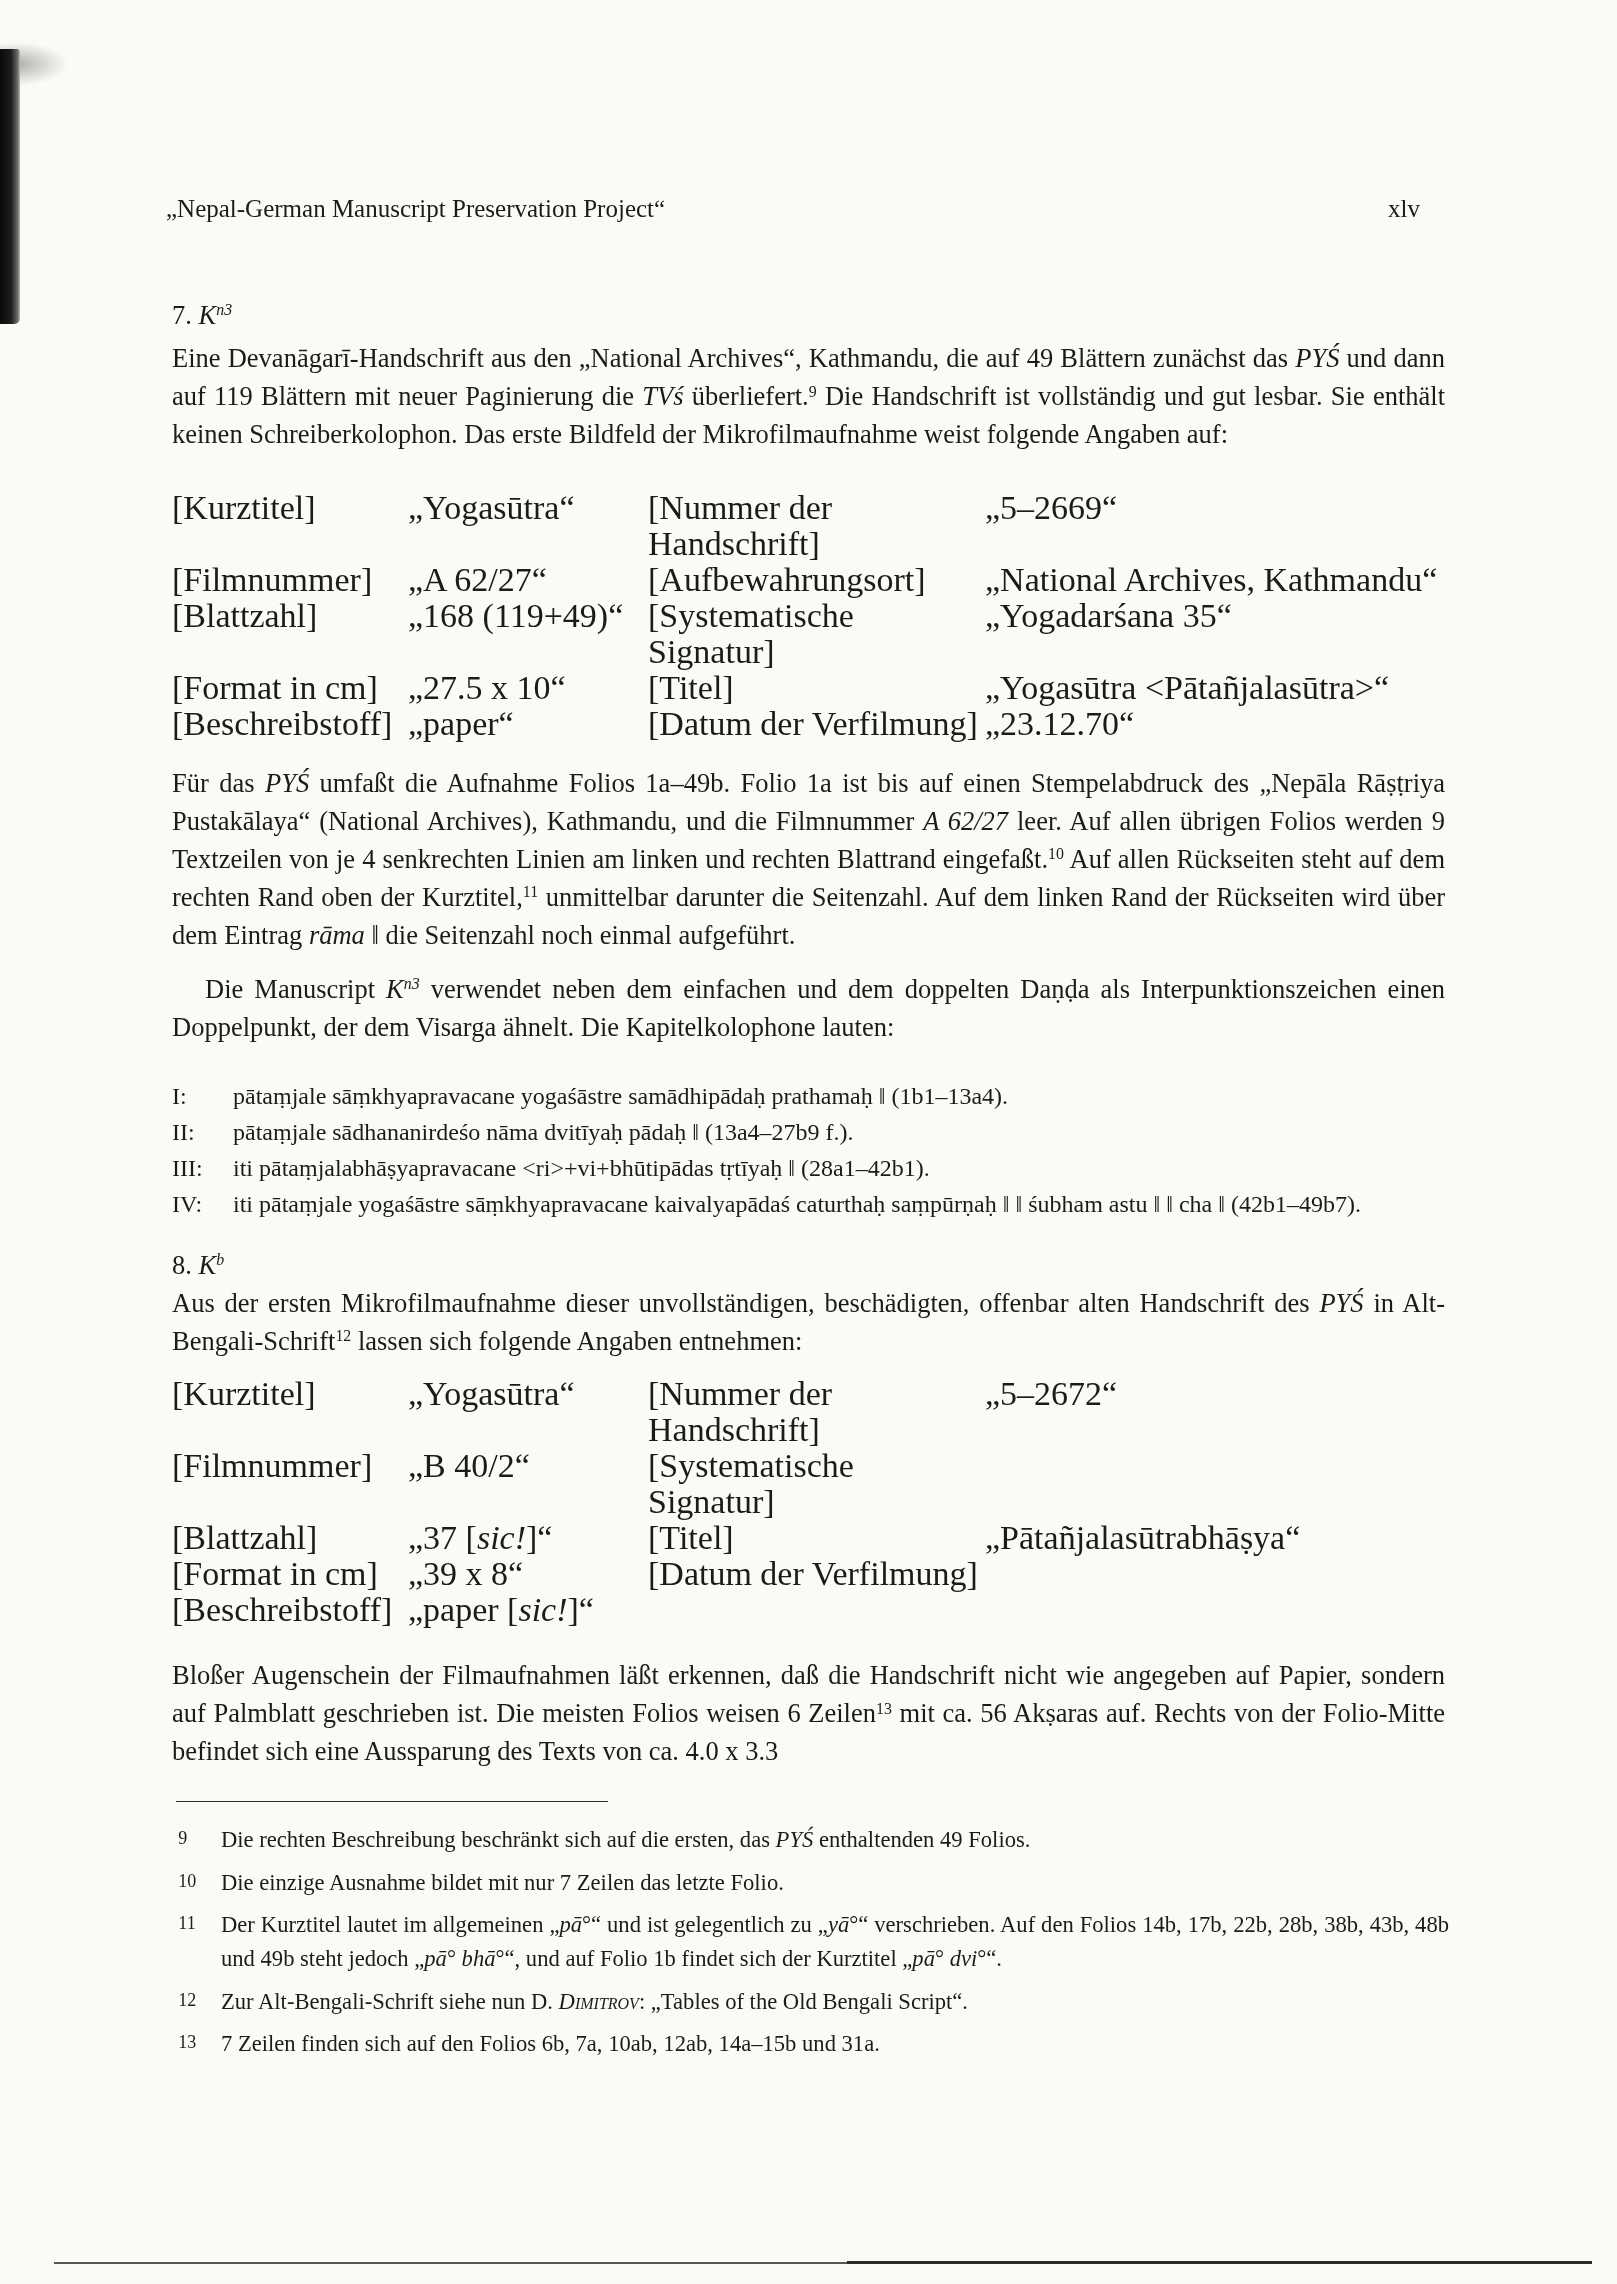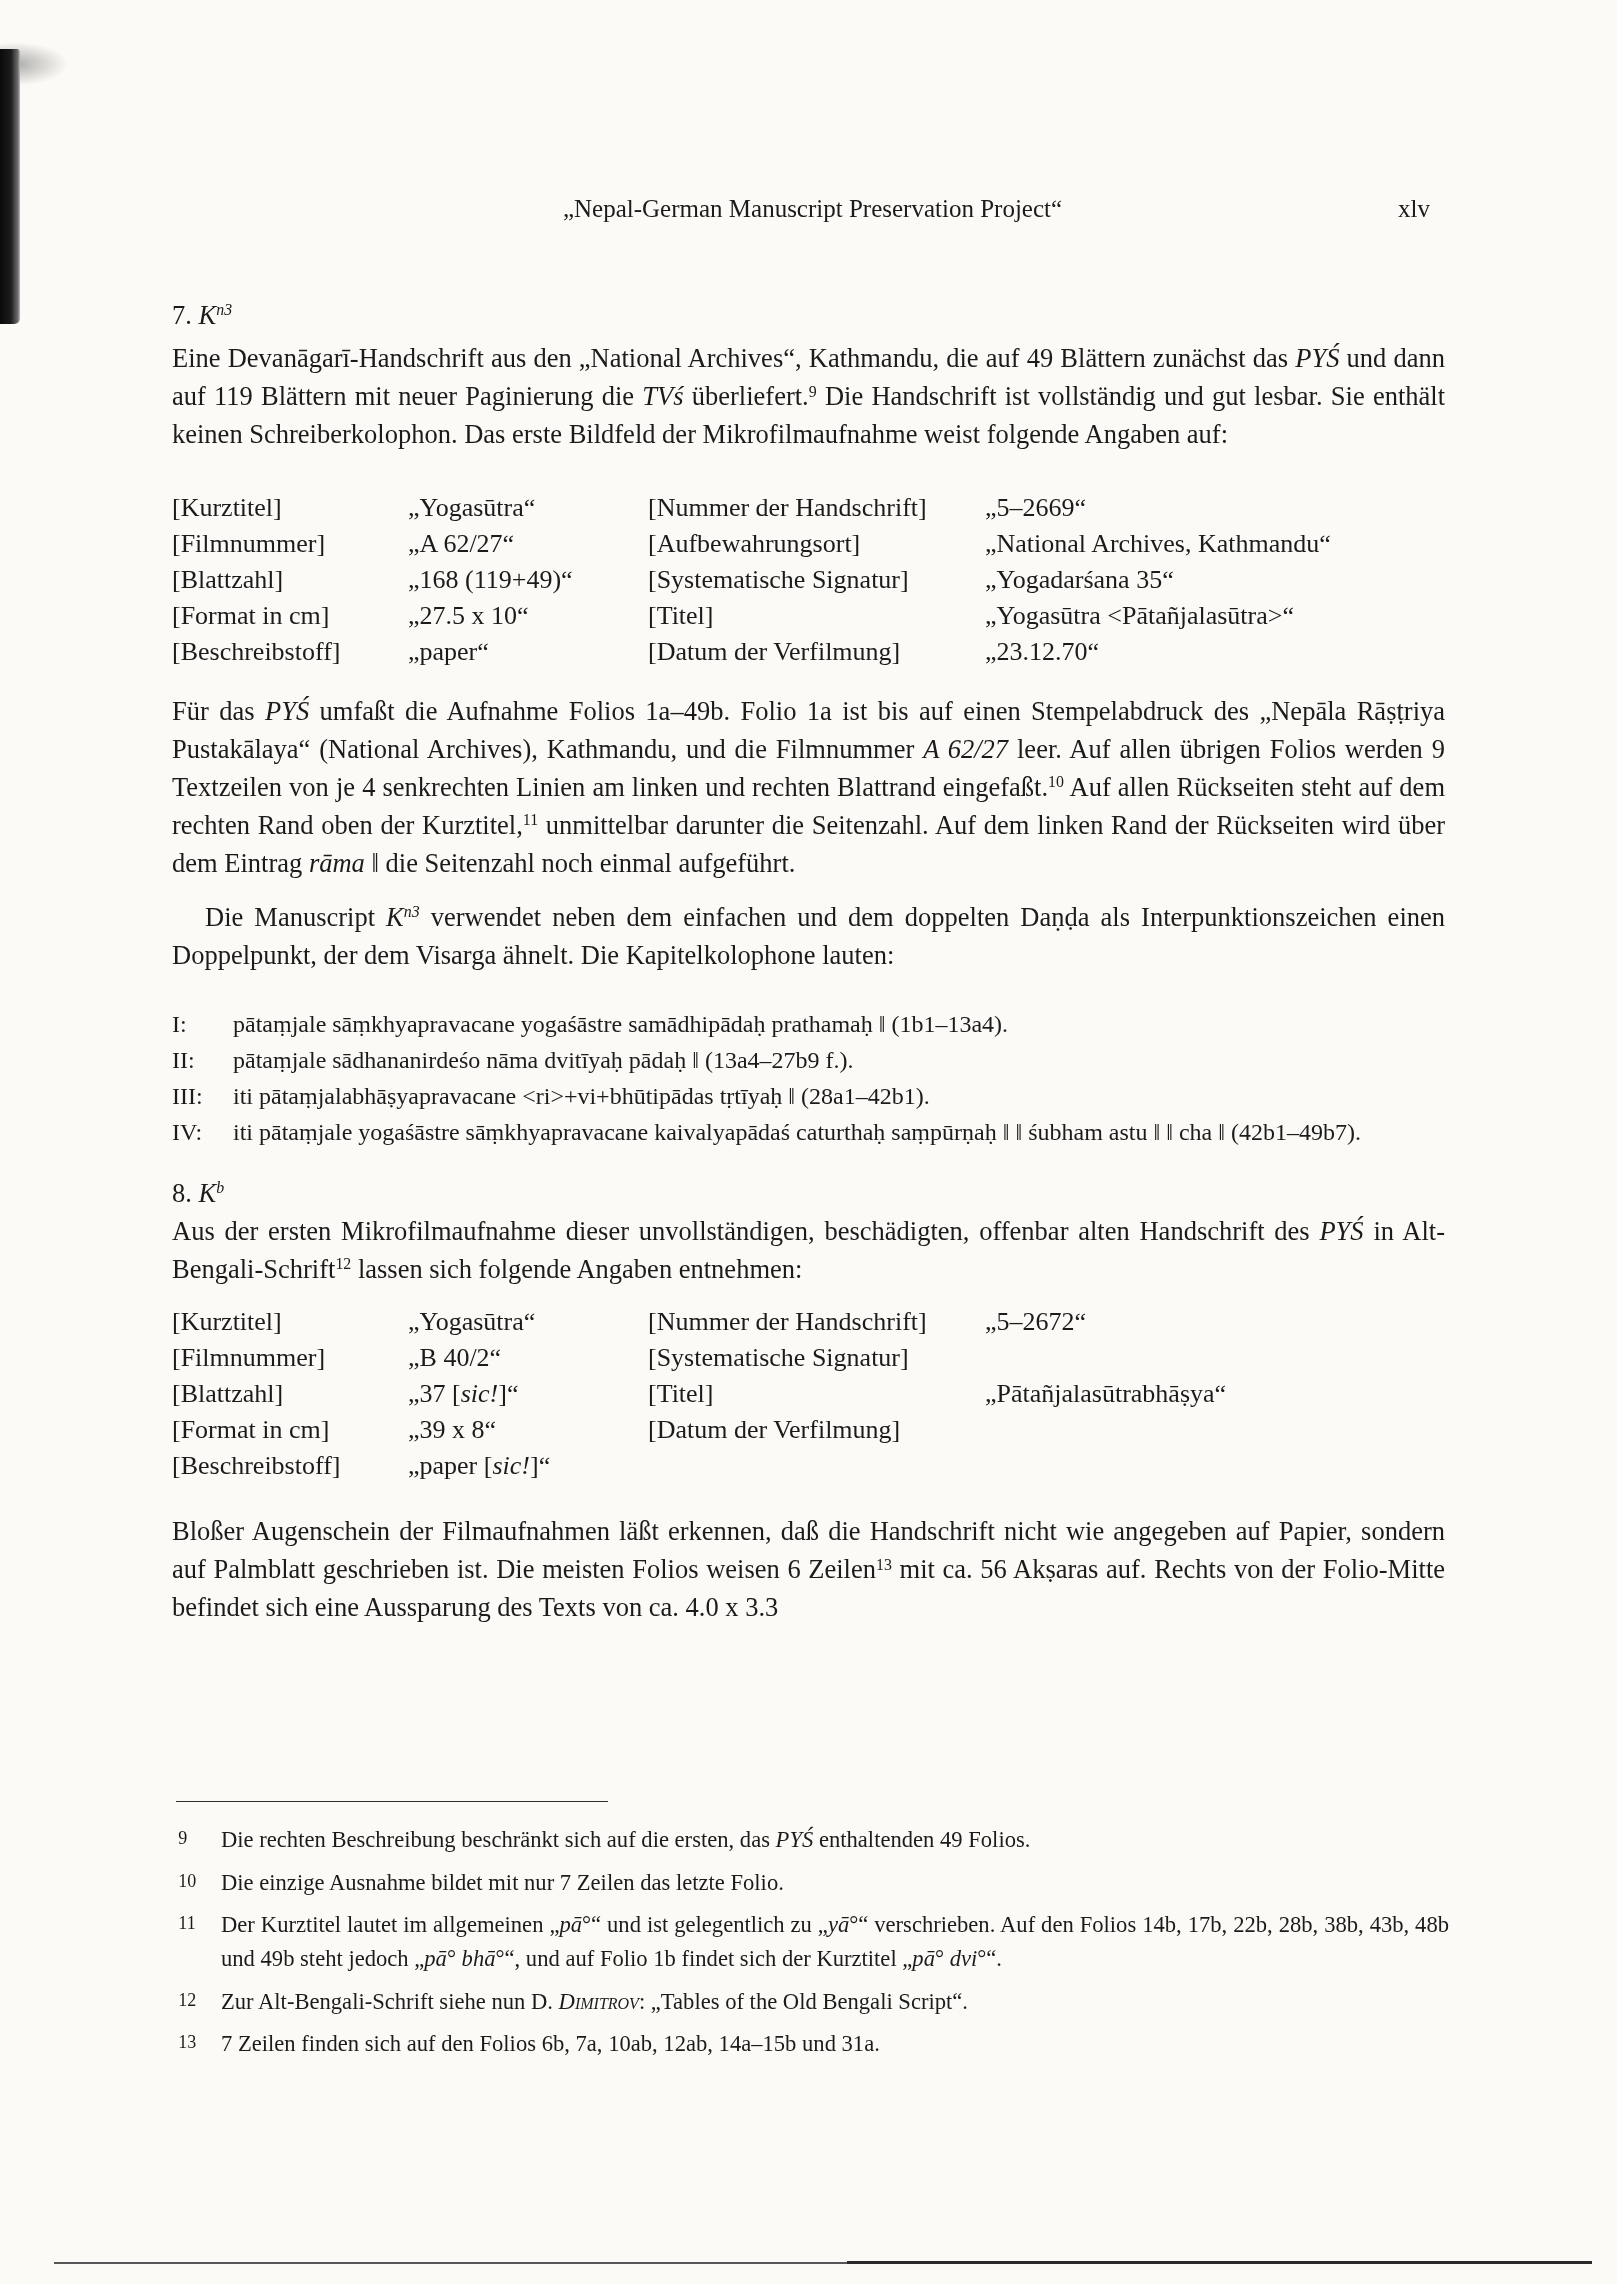--- a/index.html
+++ b/index.html
@@ -27,39 +27,39 @@
   }
   .artifact-bottom {
     position:absolute; left:54px; top:2262px; width:1534px; height:2.3px; background:#565656;
   }
   .artifact-bottom-dark {
     position:absolute; left:847px; top:2261px; width:745px; height:3.4px; background:#2b2b2b;
   }
 
   
   .running-head {
-    position:absolute; left:176px; top:193px; width:1273px;
-    font-size:25px; text-align:center; line-height:32px;
+    position:absolute; left:166px; top:193px; width:1273px;
+    font-size:25px; text-align:left; line-height:32px;
   }
   .page-num { position:absolute; right:19px; top:0; font-size:25px; }
 
   
   .content {
     position:absolute; left:172px; top:278px; width:1273px;
     font-size:26.5px; line-height:38px; text-align:justify;margin-top:20px;
   }
   .sec-head {
     font-size:26.5px; font-weight:normal; line-height:34px;
     margin:0 0 7.3px 0; text-align:left;
   }
   .sec-head-8 { margin:26px 0 2.3px 0; }
   .body-p { margin:0; }
   .indent { text-indent:33px; margin-top:16px; }
 
-  .kv-table { font-size:26px; }
+  .kv-table { font-size:34px; }
   .t1 { margin:37px 0 21.4px 0; }
   .t2 { margin:16.4px 0 28px 0; }
   .kv-row {
     display:grid;
     grid-template-columns:236px 240px 337px 1fr;
     line-height:36px; text-align:left;
   }
 
   .kolophon { margin:32px 0 0 0; font-size:24px; }
   .kol-item { position:relative; padding-left:61px; line-height:36px; text-align:left; }

